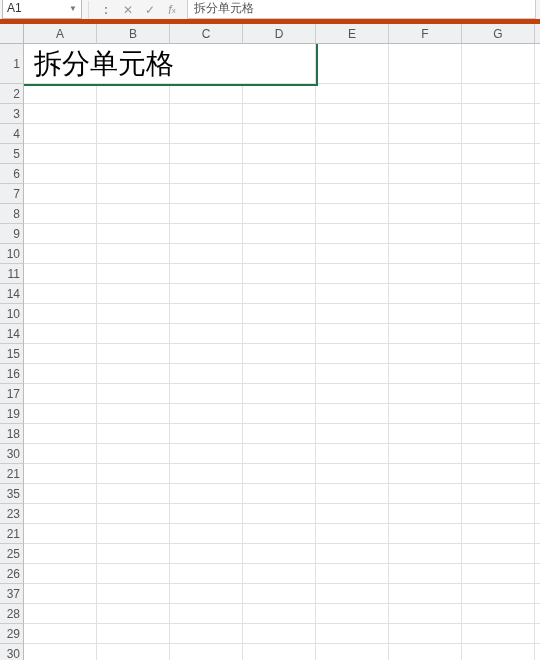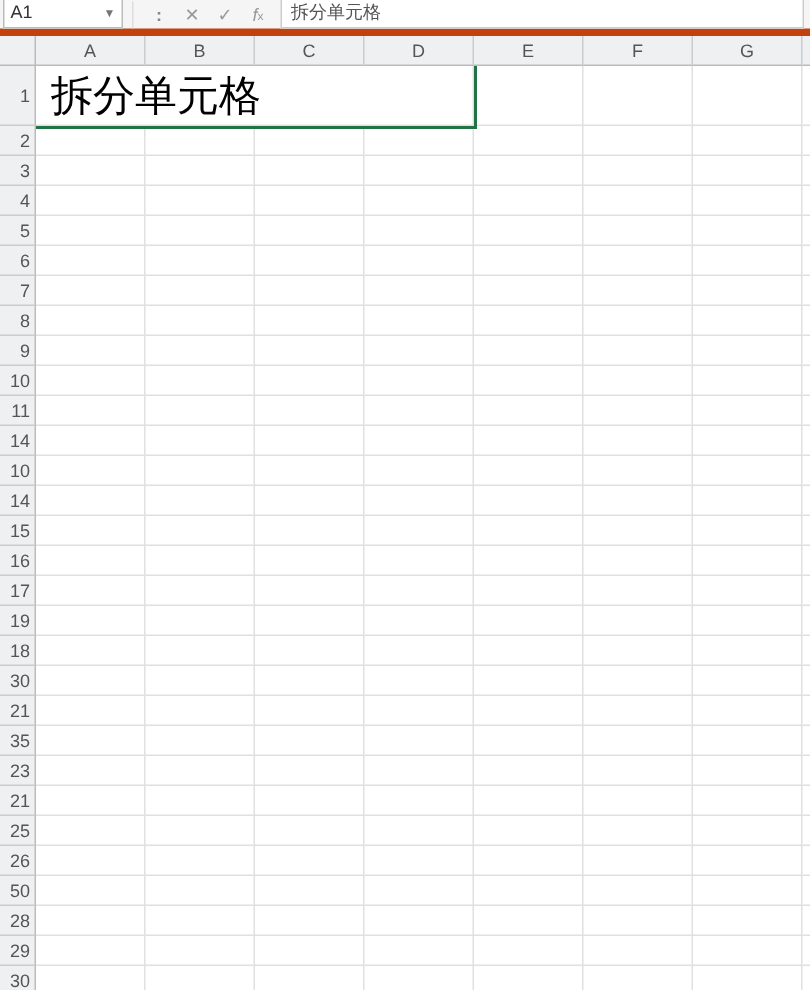--- a/index.html
+++ b/index.html
@@ -189,21 +189,21 @@
       <div class="row-header" style="height: 20px;">17</div>
       <div class="row-header" style="height: 20px;">19</div>
       <div class="row-header" style="height: 20px;">18</div>
       <div class="row-header" style="height: 20px;">30</div>
       <div class="row-header" style="height: 20px;">21</div>
       <div class="row-header" style="height: 20px;">35</div>
       <div class="row-header" style="height: 20px;">23</div>
       <div class="row-header" style="height: 20px;">21</div>
       <div class="row-header" style="height: 20px;">25</div>
       <div class="row-header" style="height: 20px;">26</div>
-      <div class="row-header" style="height: 20px;">50</div>
+      <div class="row-header" style="height: 20px;">37</div>
       <div class="row-header" style="height: 20px;">28</div>
       <div class="row-header" style="height: 20px;">29</div>
       <div class="row-header" style="height: 20px;">30</div>
     </div>
   <div class="cells" id="cells">
       <div class="row" style="height: 40px;">
         <div class="cell active" style="width: 292px; height: 40px;">
           <span class="merged-content">拆分单元格</span>
         </div>
         <div class="cell" style="width: 73px; height: 40px;"></div>

